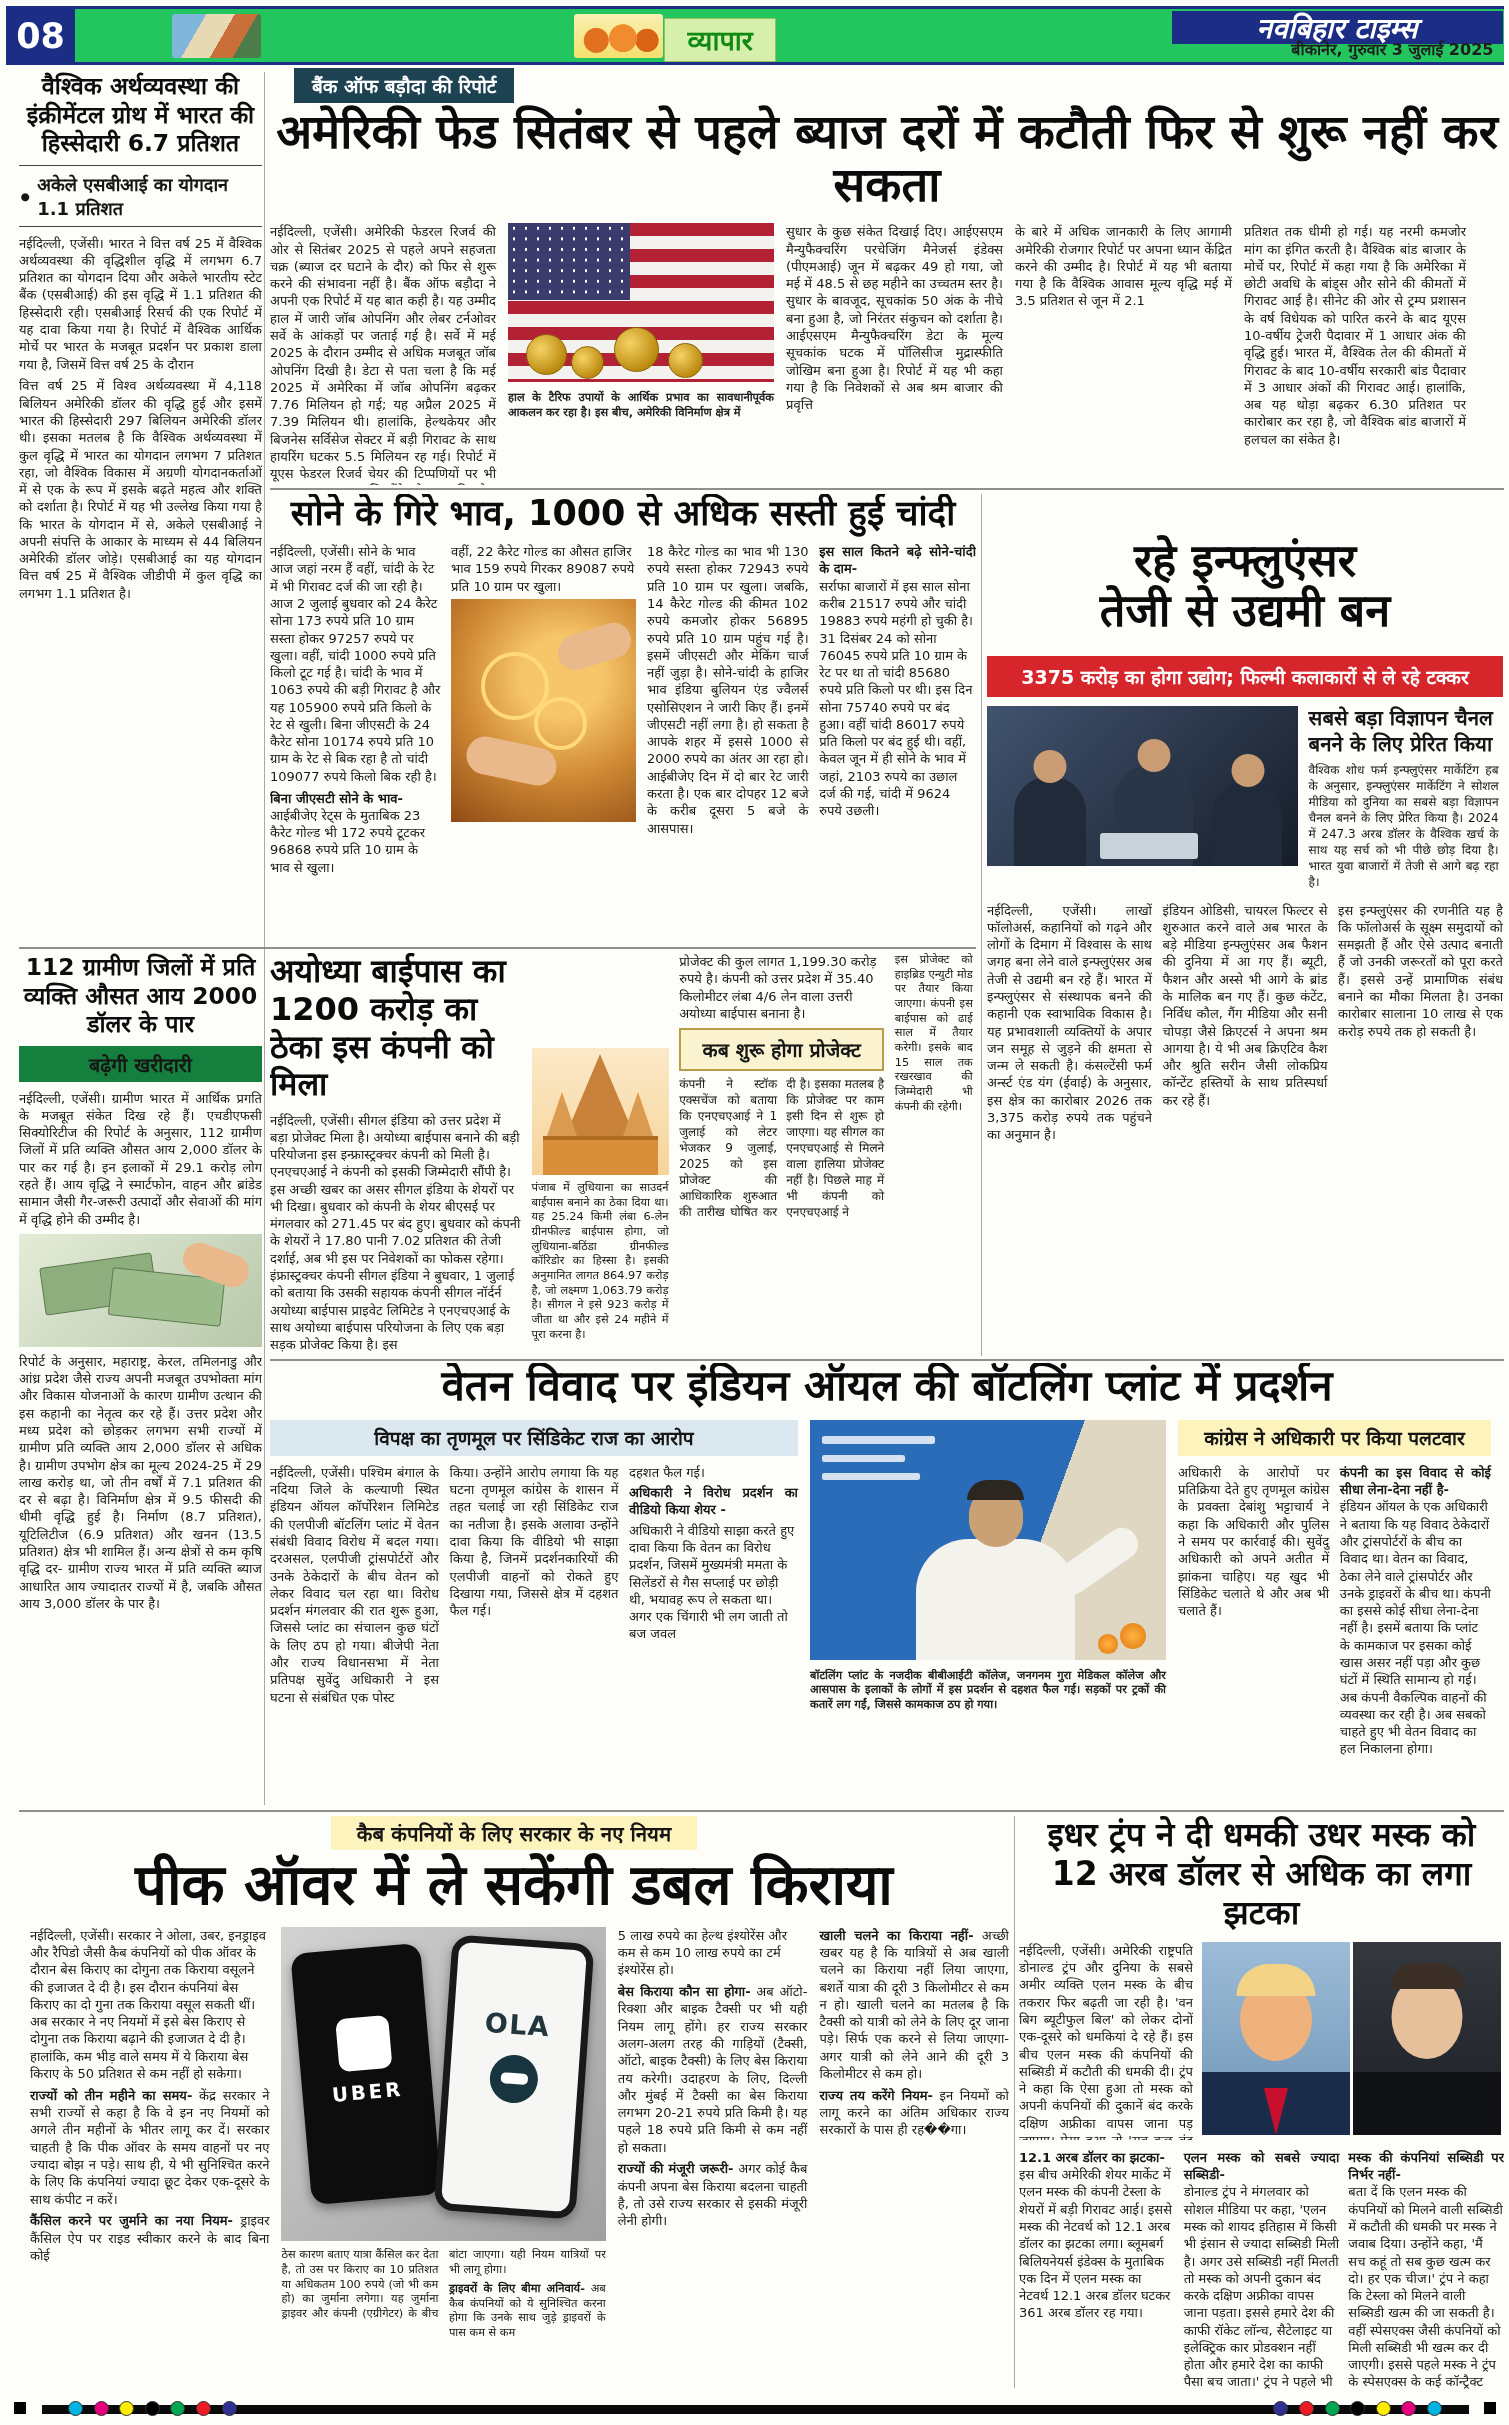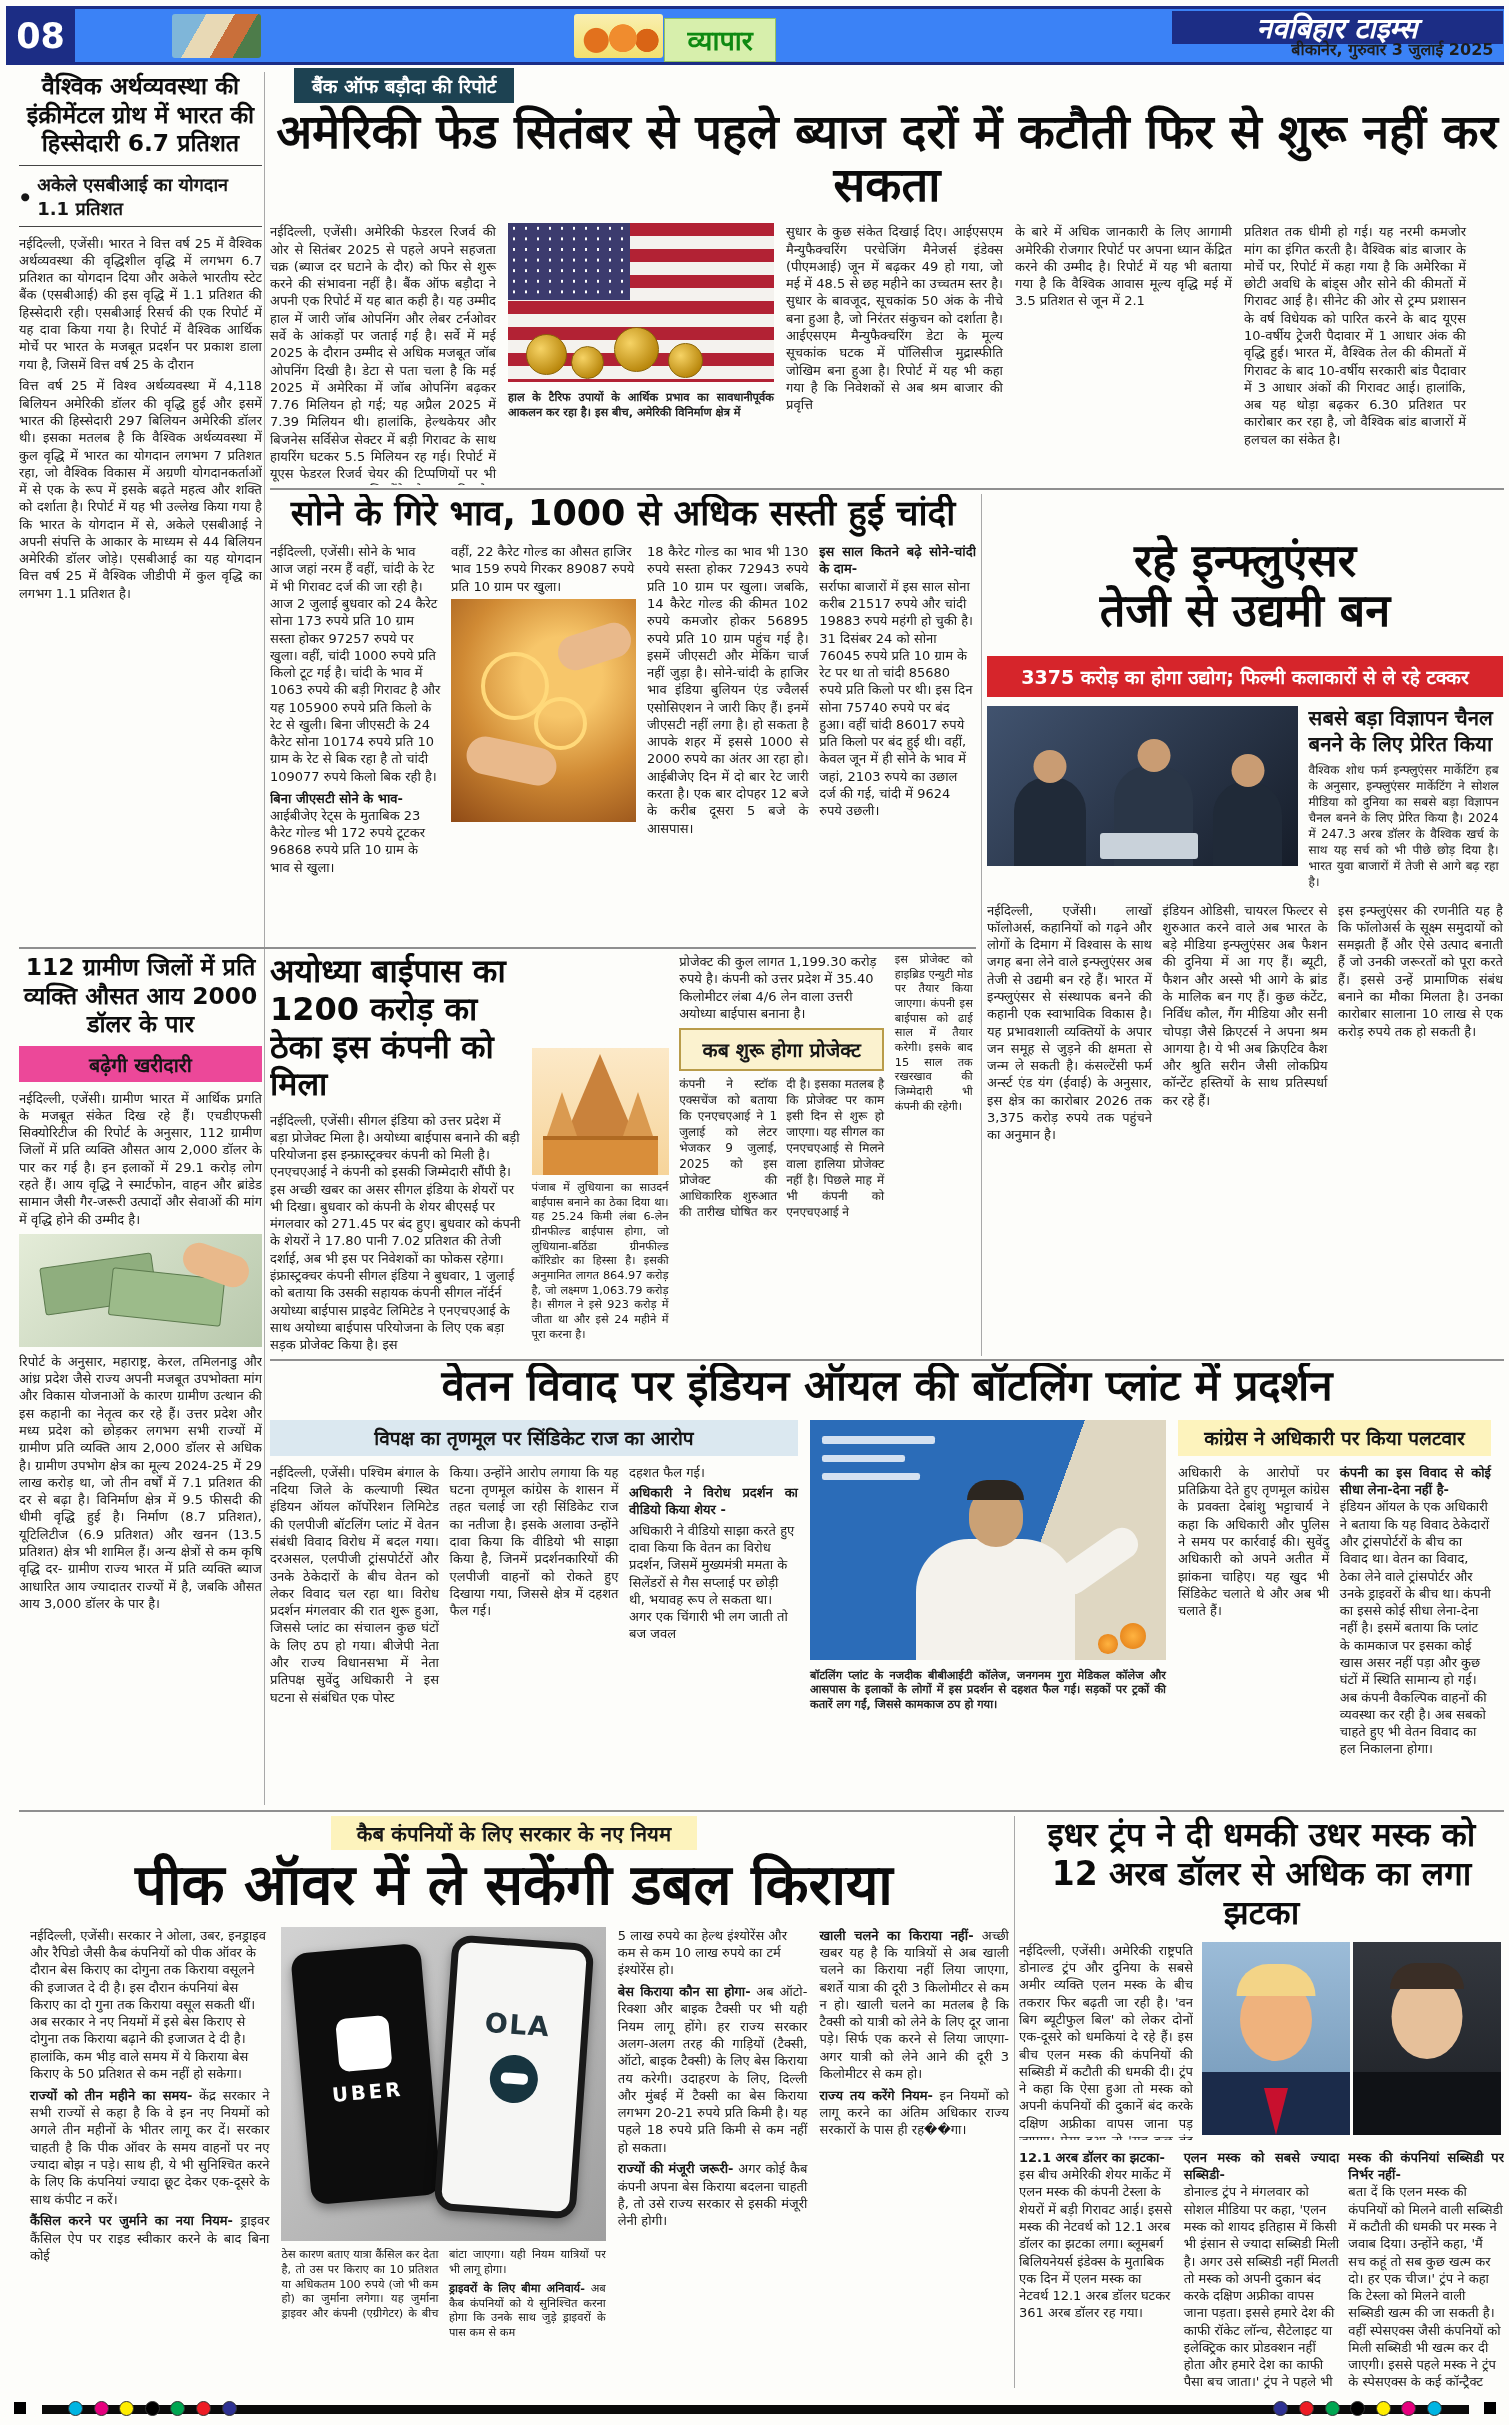--- a/index.html
+++ b/index.html
@@ -6,21 +6,21 @@
   html,body { background:#e8e8e4; }
   body { font-family:"DejaVu Sans","Liberation Sans",sans-serif; color:#161616; }
   .page { position:relative; width:1510px; height:2426px; background:#fdfdfa; margin:0 auto; overflow:hidden; }
 
   
   .h-rule { position:absolute; height:1.5px; background:#8f8f8f; }
   .v-rule { position:absolute; width:0.8px; background:#a8a8a8; }
 
   
   .masthead { position:absolute; left:6px; top:6px; width:1498px; height:59px;
-    background:#3b82f6; border-top:3px solid #1c2d85; border-bottom:3px solid #1c2d85; }
+    background:#22c55e; border-top:3px solid #1c2d85; border-bottom:3px solid #1c2d85; }
   .pageno { position:absolute; left:0; top:0; bottom:0; width:69px; background:#1c2d85; color:#fff;
     font-size:35px; font-weight:800; display:flex; align-items:center; justify-content:center; }
   .decor { position:absolute; top:5.3px; height:44px; border-radius:3px; overflow:hidden; }
   .decor-monuments { left:166px; width:89px;
     background:linear-gradient(120deg,#7fb6d9 0 30%,#e8d9b5 30% 55%,#c96f3a 55% 75%,#4d7c4a 75%); }
   .decor-figures { left:568px; width:89px;
     background:radial-gradient(circle at 25% 60%, #e2711d 0 12px, transparent 13px),
                radial-gradient(circle at 55% 55%, #f08c2e 0 13.6px, transparent 14.3px),
                radial-gradient(circle at 82% 60%, #d96415 0 11.3px, transparent 12px),
                linear-gradient(#f9efb0,#f3e06e); }
@@ -78,21 +78,21 @@
   .person { position:absolute; bottom:0; border-radius:34px 34px 0 0; background:#202a38; }
   .person .head { position:absolute; top:-27px; left:50%; transform:translateX(-50%); width:33px; height:33px;
     border-radius:50%; background:#c99c73; }
   .laptop { position:absolute; bottom:7.5px; left:113px; width:98px; height:26px; background:#c9d2da; border-radius:3px; }
   .inf-side { width:190px; }
   .side-head { font-size:20.4px; font-weight:800; line-height:1.25; margin-bottom:6px; }
   .inf-cols { display:flex; gap:10.6px; margin-top:10.6px; height:408px; }
   .inf-cols > div { flex:1; }
 
   
-  .tag-yellow { background:#ec4899; font-size:19.6px; font-weight:800; text-align:center; padding:4.5px 3px; margin:7.5px 0; }
+  .tag-yellow { background:#15803d; font-size:19.6px; font-weight:800; text-align:center; padding:4.5px 3px; margin:7.5px 0; }
   .fig-money { width:100%; height:113px; margin:6px 0; background:linear-gradient(135deg,#e4ecd8,#b8c8ac); }
   .note { position:absolute; background:#8fae7e; border:1.5px solid #5c7a4e; border-radius:3px; }
 
   
   .ayo-row { display:flex; gap:10.6px; height:100%; }
   .ayo-a { width:251px; } .ayo-b { width:137px; padding-top:95px; } .ayo-c { width:205px; } .ayo-d { width:78px; }
   .ayo-head { font-size:32px; font-weight:800; line-height:1.18; margin-bottom:7.5px; color:#0b0b0b; }
   .fig-temple { height:127px; background:linear-gradient(#fce9c8,#f6d49a); }
   .shikhar { position:absolute; left:50%; transform:translateX(-50%); width:0; height:0; }
   .temple-base { position:absolute; bottom:0; left:8%; width:84%; height:39px; background:#d98e3a; border-top:4.5px solid #b06a22; }

